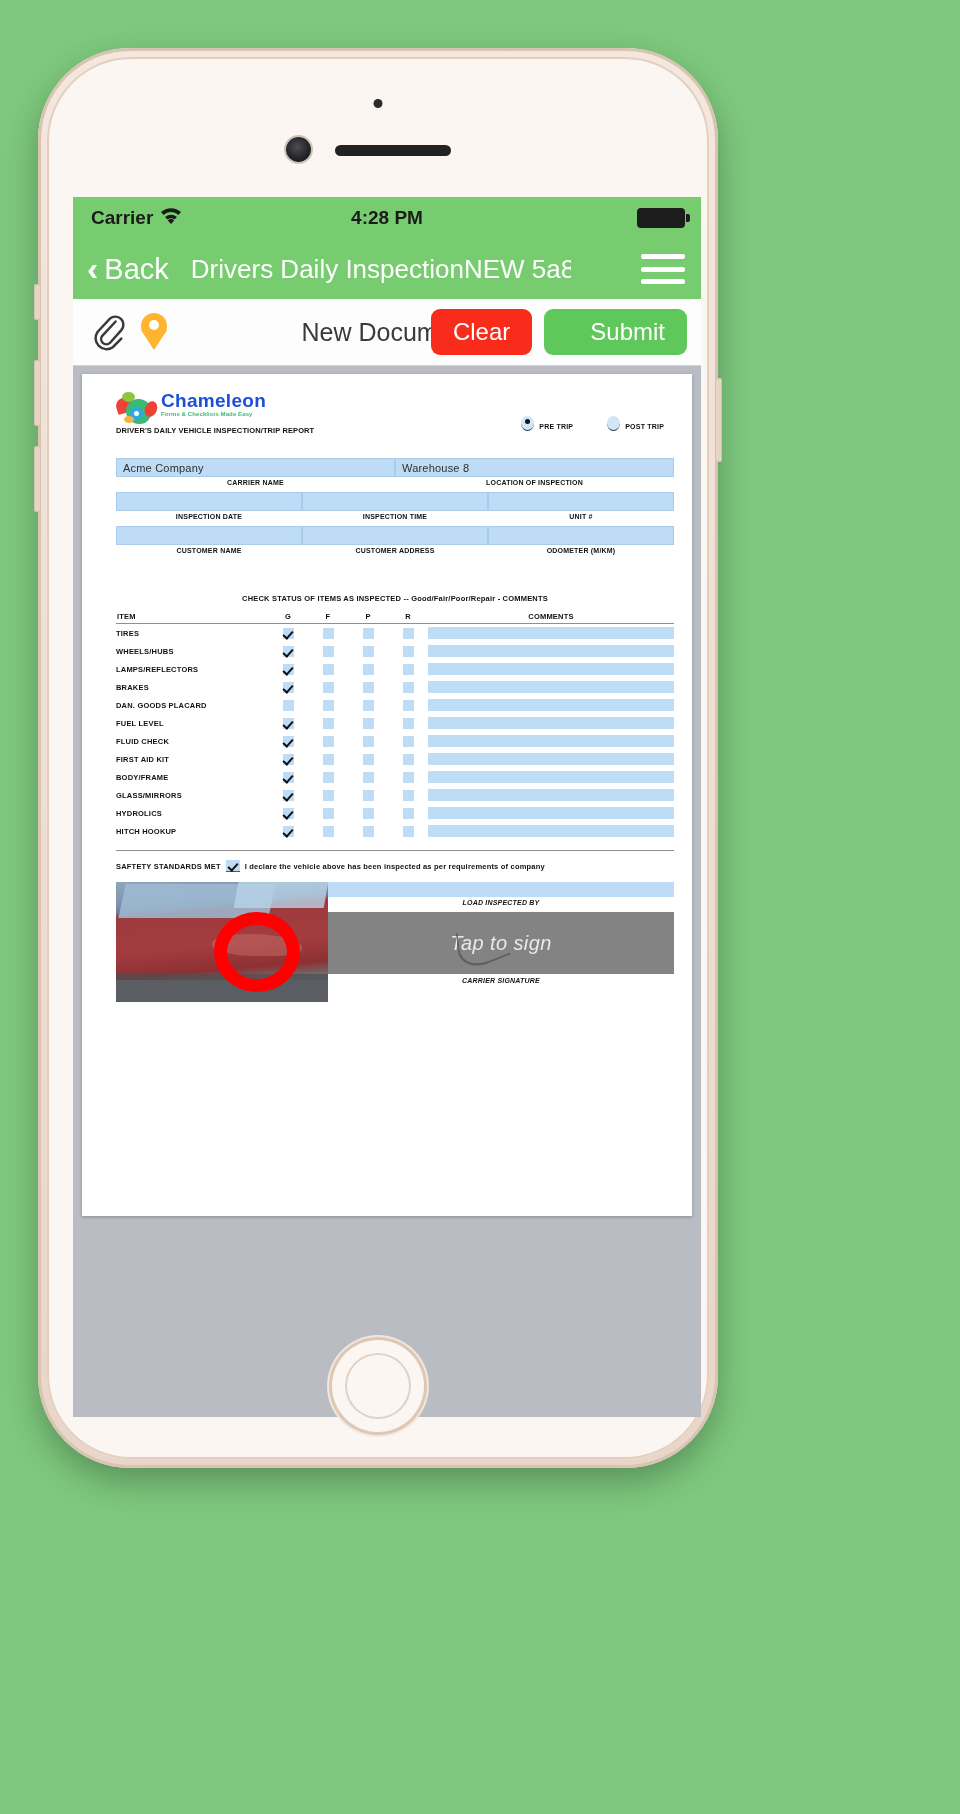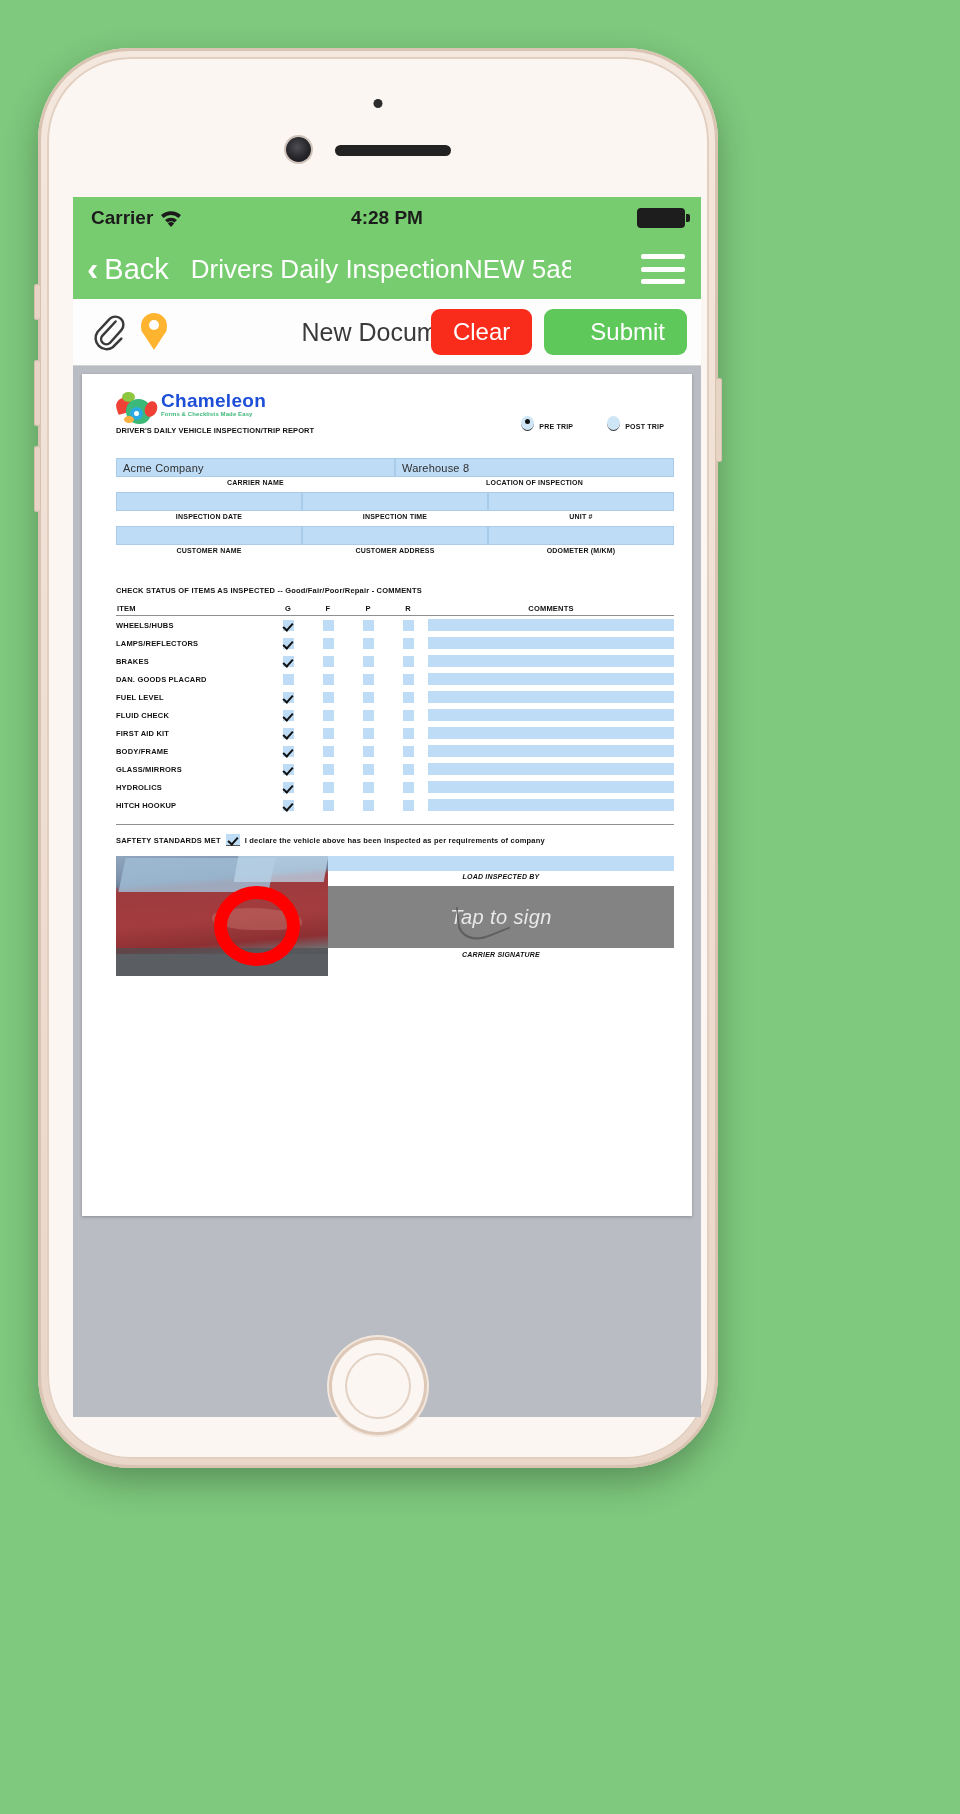--- a/index.html
+++ b/index.html
@@ -63,21 +63,21 @@
     background:#b9bcc2;
     overflow:hidden;
   }
 
   
   .statusbar{
     height:42px;background:#78cc70;color:#1b1b1b;
     display:flex;align-items:center;position:relative;
     font-size:19px;font-weight:bold;
   }
-  .sb-left{position:absolute;left:18px;display:flex;align-items:center;gap:7px;}
+  .sb-left{position:absolute;left:18px;display:flex;align-items:flex-start;gap:7px;}
   .sb-center{position:absolute;left:0;right:0;text-align:center;}
   .sb-right{position:absolute;right:16px;display:flex;align-items:center;}
   .battery{
     width:48px;height:20px;background:#1d1d1d;border-radius:4px;position:relative;
   }
   .battery::after{content:"";position:absolute;right:-5px;top:6px;width:4px;height:8px;background:#1d1d1d;border-radius:0 2px 2px 0;}
 
   
   .navbar{
     height:60px;background:#78cc70;position:relative;
@@ -157,21 +157,21 @@
 
   
   .fields{margin-top:20px;}
   .frow{display:flex;margin-top:6px;}
   .fcell{flex:1;}
   .fbox{background:#bedcf5;height:17px;border:.5px solid #a9ccea;
     font-size:11px;color:#2f2f2f;display:flex;align-items:center;padding-left:6px;font-weight:normal;}
   .flabel{text-align:center;font-size:7px;margin-top:2px;letter-spacing:.2px;}
 
   
-  .check-head{text-align:left;font-size:7.5px;margin-top:32px;letter-spacing:.2px;}
+  .check-head{text-align:center;font-size:7.5px;margin-top:40px;letter-spacing:.2px;}
   .chk-table{margin-top:8px;width:100%;border-collapse:collapse;}
   .chk-table th{font-size:7.5px;text-align:left;border-bottom:1px solid #8f8f8f;padding-bottom:2px;font-weight:bold;}
   .chk-table th.c{text-align:center;}
   .chk-table td{padding:0;height:18px;vertical-align:middle;}
   .item-name{font-size:7.5px;white-space:nowrap;}
   .cbox{width:11px;height:11px;background:#bedcf5;margin:0 auto;position:relative;}
   .cbox.checked{background:#bedcf5;}
   .cbox.checked::after{
     content:"";position:absolute;left:2px;top:1px;width:4px;height:8px;
     border:solid #111;border-width:0 2px 2px 0;transform:rotate(42deg);
@@ -363,20 +363,40 @@
                   <th class="c col-g">G</th>
                   <th class="c col-f">F</th>
                   <th class="c col-p">P</th>
                   <th class="c col-r">R</th>
                   <th class="c col-c">COMMENTS</th>
                 </tr>
               </thead>
               <tbody id="checklist-body">
                   <tr>
                     <td class="col-item">
+                      <div class="item-name">TIRES</div>
+                    </td>
+                    <td class="col-g">
+                      <div class="cbox checked"></div>
+                    </td>
+                    <td class="col-f">
+                      <div class="cbox"></div>
+                    </td>
+                    <td class="col-p">
+                      <div class="cbox"></div>
+                    </td>
+                    <td class="col-r">
+                      <div class="cbox"></div>
+                    </td>
+                    <td class="col-c">
+                      <div class="cmt"></div>
+                    </td>
+                  </tr>
+                  <tr>
+                    <td class="col-item">
                       <div class="item-name">WHEELS/HUBS</div>
                     </td>
                     <td class="col-g">
                       <div class="cbox checked"></div>
                     </td>
                     <td class="col-f">
                       <div class="cbox"></div>
                     </td>
                     <td class="col-p">
                       <div class="cbox"></div>

